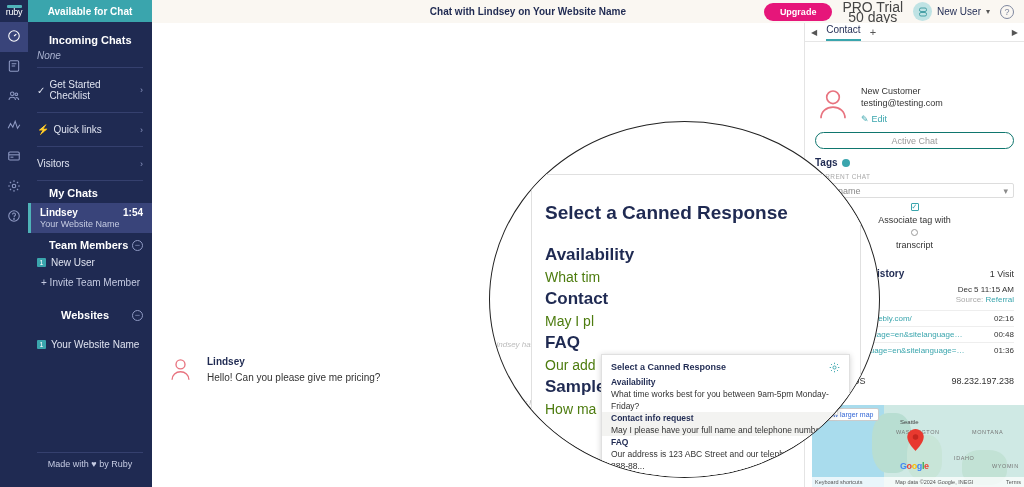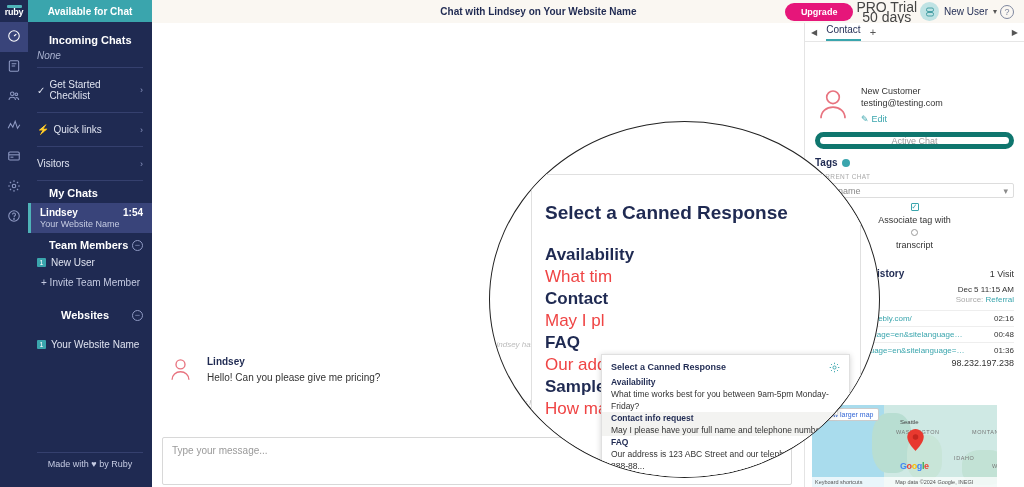--- a/index.html
+++ b/index.html
@@ -15,21 +15,21 @@
   #icon-rail {
     position:absolute; left:0; top:0; width:28px; height:487px;
     background:#1f2a52;
     display:flex; flex-direction:column; align-items:center;
   }
   #rail-logo {
     width:28px; height:22px; display:flex; align-items:center; justify-content:center;
     flex-direction:column; background:#1f2a52;
   }
   #rail-logo .bar { width:15px; height:3px; background:#4fb3b8; border-radius:1px; }
-  #rail-logo .word { color:#fff; font-size:9px; font-weight:bold; letter-spacing:-0.3px; line-height:9px; }
+  #rail-logo .word { color:#fff; font-size:9px; font-weight:normal; letter-spacing:-0.3px; line-height:9px; }
   .rail-btn {
     width:28px; height:30px; display:flex; align-items:center; justify-content:center;
     color:#8f9ac4; cursor:pointer;
   }
   .rail-btn.active { background:#39447a; color:#ffffff; }
   .rail-btn svg { width:14px; height:14px; }
   
   #sidebar {
     position:absolute; left:28px; top:0; width:124px; height:487px;
     background:#1f2a52; color:#ffffff;
@@ -69,21 +69,21 @@
     position:absolute; bottom:9px; left:0; width:124px; padding:7px 9px 9px 9px;
     text-align:center; font-size:9px; color:#c5cbe2;
   }
   #sb-footer .line { height:1px; background:#35406e; margin-bottom:6px; }
   
   #topbar {
     position:absolute; left:152px; top:0; width:872px; height:23px;
     background:#faf7f2; display:flex; align-items:center;
   }
   #topbar-title { flex:1; text-align:center; font-weight:bold; font-size:10px; color:#1f2a52; padding-left:140px;}
-  #topbar-right { display:flex; align-items:center; gap:3px; padding-right:10px; }
+  #topbar-right { display:flex; align-items:center; gap:10px; padding-right:10px; }
   #upgrade-btn {
     background:#e6167a; color:#fff; font-weight:bold; font-size:9px;
     border-radius:11px; padding:4px 16px; cursor:pointer; border:none;
     font-family:"Liberation Sans",sans-serif;
   }
   #pro-trial { font-size:14px; text-align:center; line-height:10px; color:#444; }
   #user-menu { display:flex; align-items:center; gap:5px; cursor:pointer; }
   #user-avatar {
     width:19px; height:19px; border-radius:50%; background:#bfe3e4;
     display:flex; align-items:center; justify-content:center;
@@ -125,21 +125,21 @@
   #rp-tab-contact {
     font-size:10px; color:#1f2a52; padding-bottom:4px; border-bottom:2px solid #3aa5ad; cursor:pointer;
   }
   .rp-plus { color:#555; font-size:11px; cursor:pointer; }
   #rp-contact { display:flex; gap:10px; padding:8px 10px 4px 10px;margin-top:36px; }
   #rp-contact .avatar-outline svg { width:36px; height:36px; }
   #rp-contact .cname { font-size:9px; color:#333; }
   #rp-contact .cmail { font-size:9px; color:#333; margin-top:2px; }
   #rp-edit { color:#3aa5ad; font-size:9px; margin-top:6px; display:flex; gap:3px; align-items:center; cursor:pointer;}
   #active-chat-btn {
-    margin:4px 10px 0 10px; height:17px; border:5px solid #0f766e; border-radius:9px;
+    margin:4px 10px 0 10px; height:17px; border:1px solid #0f766e; border-radius:9px;
     display:flex; align-items:center; justify-content:center;
     color:#9a9a9a; font-size:9px; cursor:pointer;
   }
   .rp-sec { padding:8px 10px 0 10px; }
   .rp-title { font-weight:bold; font-size:10px; color:#1f2a52; display:flex; align-items:center; gap:4px; }
   .info-dot { width:8px; height:8px; border-radius:50%; background:#3aa5ad; }
   .rp-sublabel { font-size:6.5px; color:#aaa; letter-spacing:0.4px; margin:5px 0 3px 0; }
   #tag-select {
     height:15px; border:1px solid #ddd; border-radius:2px; display:flex;
     align-items:center; justify-content:space-between; padding:0 5px;
@@ -158,23 +158,23 @@
   #vh-sub .date { font-size:8px; color:#333; }
   #vh-sub .src { font-size:8px; color:#aaa;margin-left:12px; }
   #vh-sub .src b { color:#3aa5ad; font-weight:normal; }
   .url-row {
     display:flex; justify-content:space-between; gap:4px; align-items:center;
     border-top:1px solid #eee; padding:3px 0; cursor:pointer;
   }
   .url-row .u { color:#3aa5ad; font-size:8px; white-space:nowrap; overflow:hidden;
                 text-overflow:ellipsis; max-width:150px; }
   .url-row .d { color:#333; font-size:8px; }
-  #loc-row { display:flex; justify-content:space-between; padding:0 10px; font-size:9px; color:#333;}
+  #loc-row { display:flex; justify-content:space-between; padding:0 10px; margin-top:18px; font-size:9px; color:#333;}
   #map {
-    position:absolute; left:812px; top:405px; width:185px; height:82px;
+    position:absolute; left:812px; top:405px; width:212px; height:82px;
     background:#cfe9e4; overflow:hidden;
   }
   #map .water { position:absolute; left:0; top:0; width:72px; height:82px; background:#a9dced; }
   #map .green1 { position:absolute; left:60px; top:8px; width:40px; height:60px; background:#b8ded2; border-radius:40%;}
   #map .green2 { position:absolute; left:95px; top:30px; width:35px; height:45px; background:#c8e5d8; border-radius:40%;}
   #map .green3 { position:absolute; left:150px; top:45px; width:45px; height:35px; background:#c2e2d5; border-radius:40%;}
   #map .lbl { position:absolute; font-size:5.5px; color:#777; letter-spacing:0.6px; }
   #map .city { position:absolute; font-size:6px; color:#444; }
   #map-pin { position:absolute; left:95px; top:24px; }
   #map-pin svg { width:17px; height:22px; }
@@ -238,21 +238,21 @@
   #mag-inner { position:absolute; left:0; top:0; width:391px; height:357px; }
   #mag-card {
     position:absolute; left:41px; top:52px; width:330px; height:320px;
     background:#fff; border:1px solid #e0e0e0;
   }
   #mag-heading {
     position:absolute; left:55px; top:80px; font-size:19px; font-weight:bold; color:#1f2a52;
   }
   .mag-item { position:absolute; left:55px; }
   .mag-item .ttl { font-size:17px; font-weight:bold; color:#1f2a52; line-height:22px; }
-  .mag-item .bod { font-size:17px; color:#ef4444; line-height:22px; }
+  .mag-item .bod { font-size:14px; color:#4d7c0f; line-height:22px; }
   #mag-overlay-pop {
     position:absolute; left:111px; top:232px; width:249px; height:181px;
     background:#fff; border:1px solid #e0e0e0; box-shadow:0 1px 6px rgba(0,0,0,0.18);
   }
   .sys-ghost { position:absolute; font-style:italic; font-size:8px; color:#bbb; }
 </style>
 </head>
 <body>
 
 <div id="icon-rail">
@@ -420,21 +420,20 @@
           <circle cx="12" cy="7.5" r="4"></circle>
           <path d="M4.5 21c0-4.2 3.4-7 7.5-7s7.5 2.8 7.5 7"></path>
         </svg>
     </span>
     <div>
       <div class="name">Lindsey</div>
       <div class="text">Hello! Can you please give me pricing?</div>
     </div>
   </div>
 
-  <div id="composer">Type your message...</div>
 
 </div>
 
 <div id="right-panel">
   <div id="rp-tabs">
     <span class="rp-arrow">◀</span>
     <span id="rp-tab-contact">Contact</span>
     <span class="rp-plus">+</span>
     <span class="rp-arrow" style="margin-left:auto">▶</span>
   </div>

